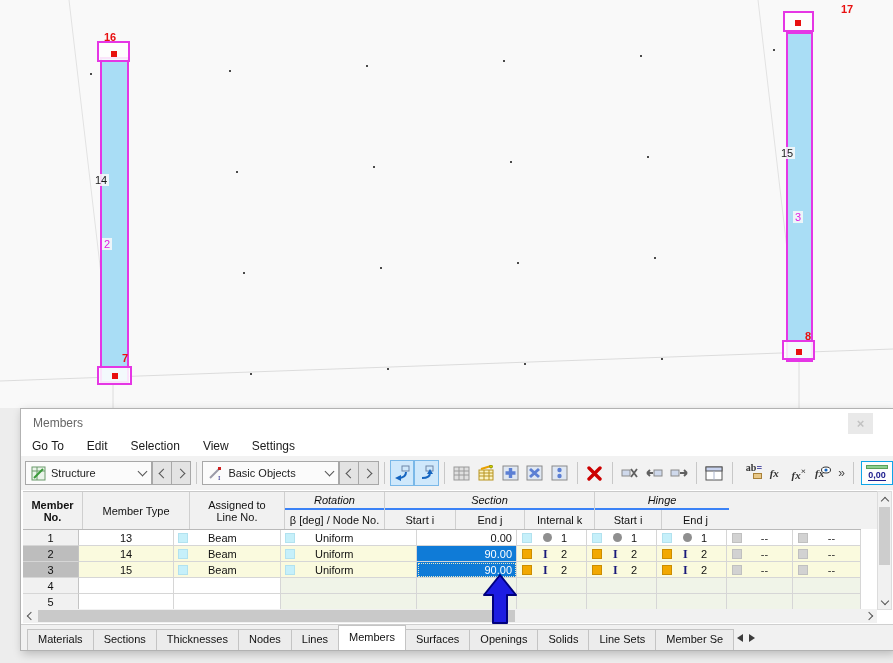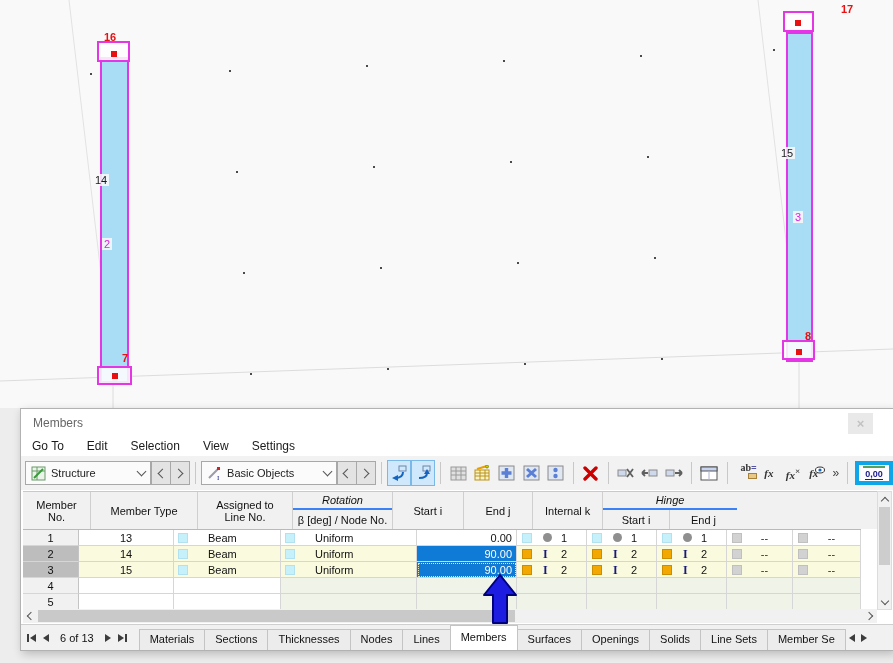--- a/index.html
+++ b/index.html
@@ -41,21 +41,21 @@
   .chev.right{transform:rotate(-45deg);margin-right:2px;}
   .chev.up{transform:rotate(-135deg);margin-top:3px;}
   .spin{width:20px;height:24px;background:#e3e3e3;border:1px solid #a8a8a8;display:flex;
     align-items:center;justify-content:center;box-sizing:border-box;}
   .spin + .spin{border-left:none;}
   .tsep{width:1px;height:22px;background:#c8c8c8;margin:0 5px;}
   .tbtn{width:25px;height:26px;display:flex;align-items:center;justify-content:center;background:transparent;}
   .tbtn.toggled{background:#cfe8fb;border:1px solid #7ab8e8;box-sizing:border-box;}
   .txticon{font-size:11px;color:#333;font-style:italic;font-family:"Liberation Serif",serif;font-weight:bold;}
   .overflow{font-size:12px;color:#444;padding:0 3px;}
-  .decimals-btn{height:24px;border:4px solid #0ea5e9;background:#fdfdfd;display:flex;flex-direction:column;
+  .decimals-btn{height:24px;border:1px solid #0ea5e9;background:#fdfdfd;display:flex;flex-direction:column;
     align-items:center;justify-content:center;padding:1px 4px;box-sizing:border-box;margin-left:2px;}
   .decimals-btn .bar{width:22px;height:4px;background:#8fd08f;border:1px solid #5aa05a;box-sizing:border-box;margin-bottom:1px;}
   .decimals-btn .val{font-size:9px;font-weight:bold;color:#1a1a8c;border-bottom:1px solid #1a1a8c;line-height:10px;}
 
   
   .tbl{position:absolute;left:2px;top:82px;width:838px;font-size:11px;color:#111;}
   .thead{display:flex;height:37px;background:#f1f1f1;border-top:1px solid #c9c9c9;border-bottom:1px solid #b9b9b9;box-sizing:content-box;}
   .hcell{border-right:1px solid #cfcfcf;display:flex;align-items:center;justify-content:center;
     text-align:center;white-space:pre-line;line-height:12px;box-sizing:border-box;}
   .hgroup{border-right:1px solid #cfcfcf;display:flex;flex-direction:column;box-sizing:border-box;}
@@ -335,32 +335,33 @@
       <div class="overflow">»</div>
       <div class="tsep"></div>
       <div class="decimals-btn">
         <div class="bar"></div>
         <div class="val">0,00</div>
       </div>
     </div>
 
     <div class="tbl">
       <div class="thead">
-        <div class="hcell" style="width:68px;">Member
+        <div class="hcell" style="width:60px;font-weight:bold;">Member
 No.</div>
         <div class="hcell" style="width:107px;">Member Type</div>
         <div class="hcell" style="width:95px;">Assigned to
 Line No.</div>
         <div class="hgroup" style="width:100px;">
           <div class="grp">Rotation</div>
           <div class="subs">
               <div class="sub" style="flex:1;">β [deg] / Node No.</div>
             </div>
         </div>
         <div class="hgroup" style="width:210px;">
+          <div class="grp">Section</div>
           <div class="subs">
             <div class="sub" style="width:70px;">Start i</div>
             <div class="sub" style="width:70px;">End j</div>
             <div class="sub" style="width:70px;">Internal k</div>
           </div>
         </div>
         <div class="hgroup" style="width:134px;border-right:none;">
           <div class="grp">Hinge</div>
           <div class="subs">
             <div class="sub" style="width:66px;">Start i</div>
@@ -523,37 +524,20 @@
       <div class="hs-btn" style="left:0;">
           <span class="chev left" style="width:5px;height:5px;"></span>
         </div>
       <div class="hs-thumb"></div>
       <div class="hs-btn" style="right:0;">
           <span class="chev right" style="width:5px;height:5px;"></span>
         </div>
     </div>
 
     <div class="tabbar">
-      <div class="pager">
-        <span class="pbtn">
-            <span class="pbar"></span>
-            <span class="tri-l"></span>
-          </span>
-        <span class="pbtn">
-            <span class="tri-l"></span>
-          </span>
-        <span class="pager-label">6 of 13</span>
-        <span class="pbtn">
-            <span class="tri-r"></span>
-          </span>
-        <span class="pbtn">
-            <span class="tri-r"></span>
-            <span class="pbar"></span>
-          </span>
-      </div>
       <div class="tabs">
         <div class="tab">Materials</div>
         <div class="tab">Sections</div>
         <div class="tab">Thicknesses</div>
         <div class="tab">Nodes</div>
         <div class="tab">Lines</div>
         <div class="tab active">Members</div>
         <div class="tab">Surfaces</div>
         <div class="tab">Openings</div>
         <div class="tab">Solids</div>

